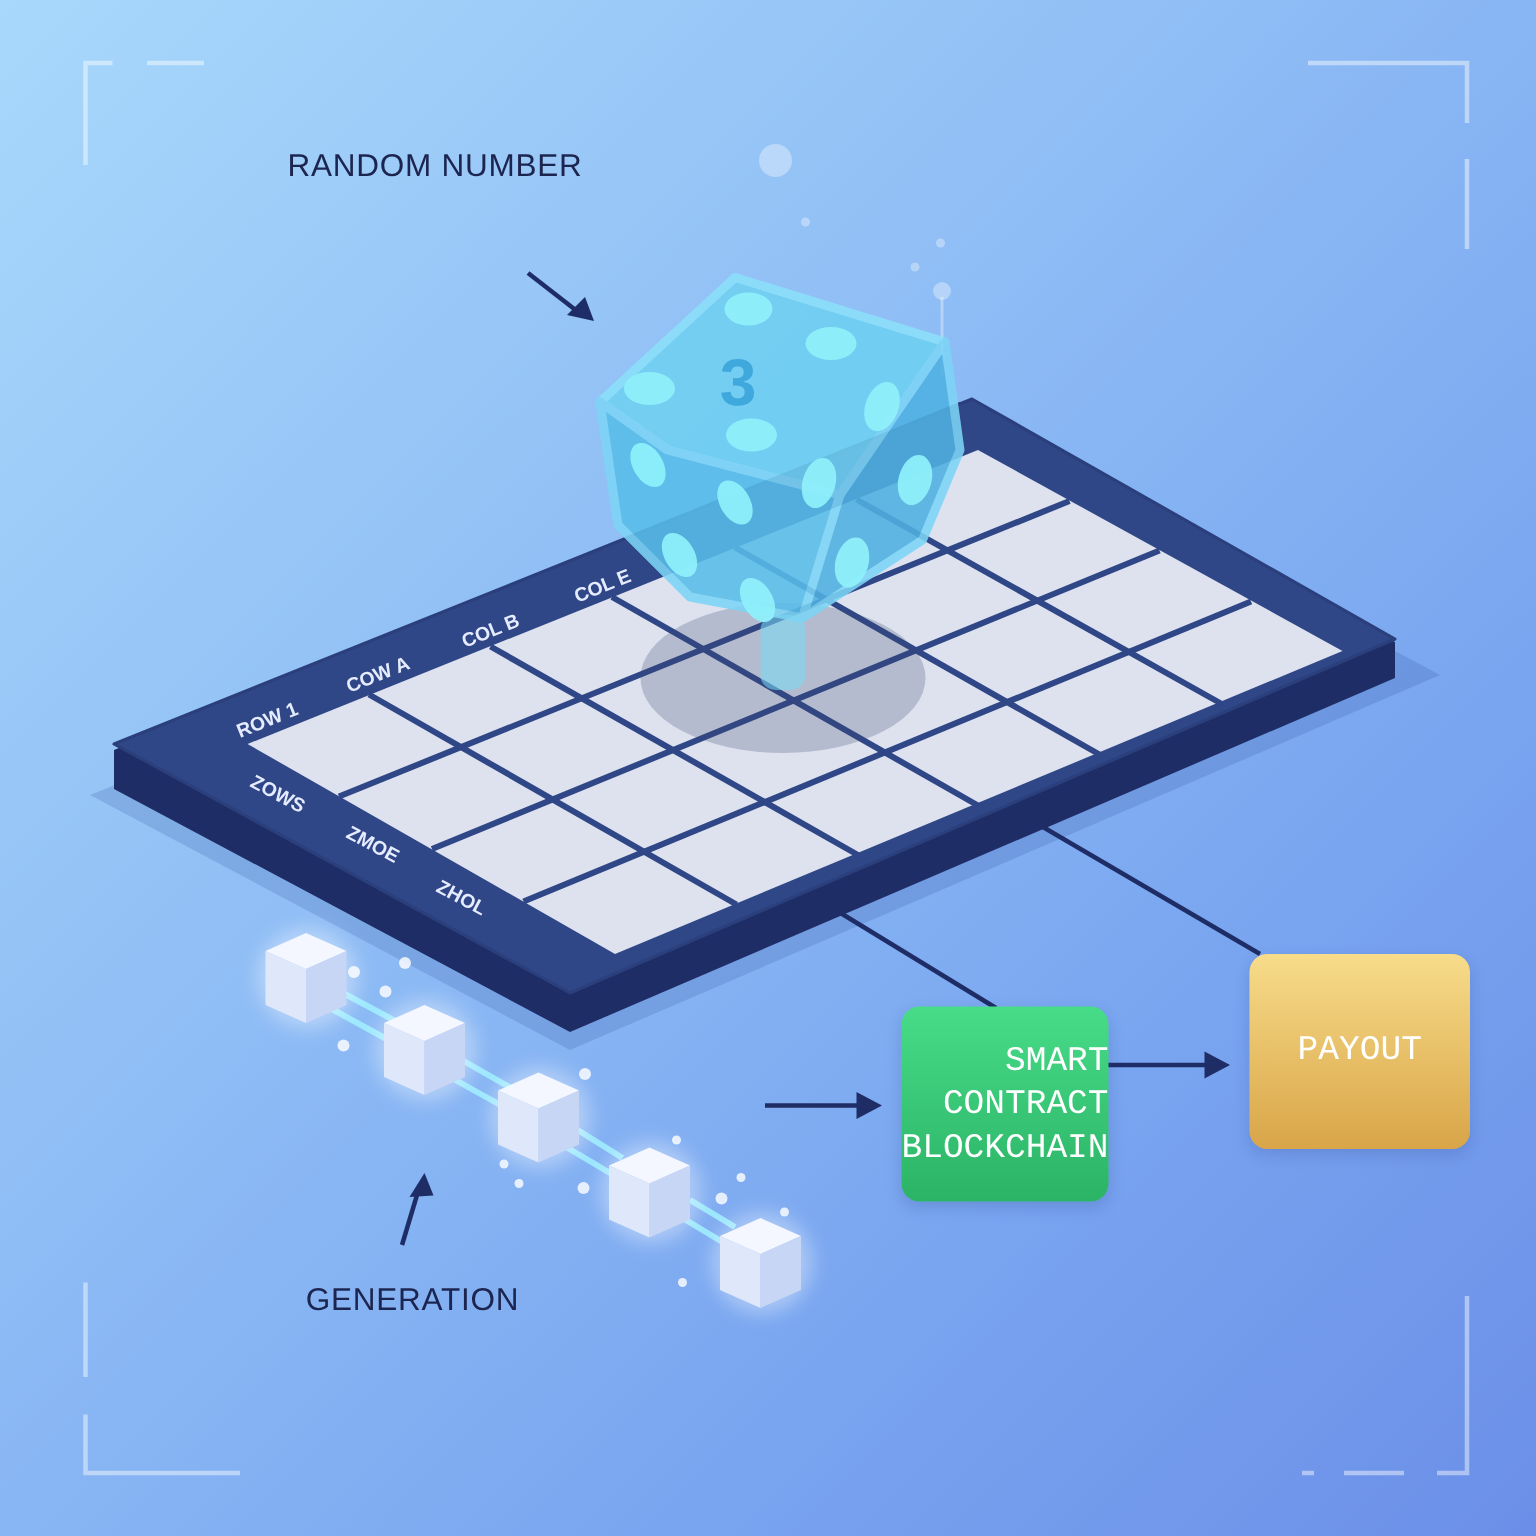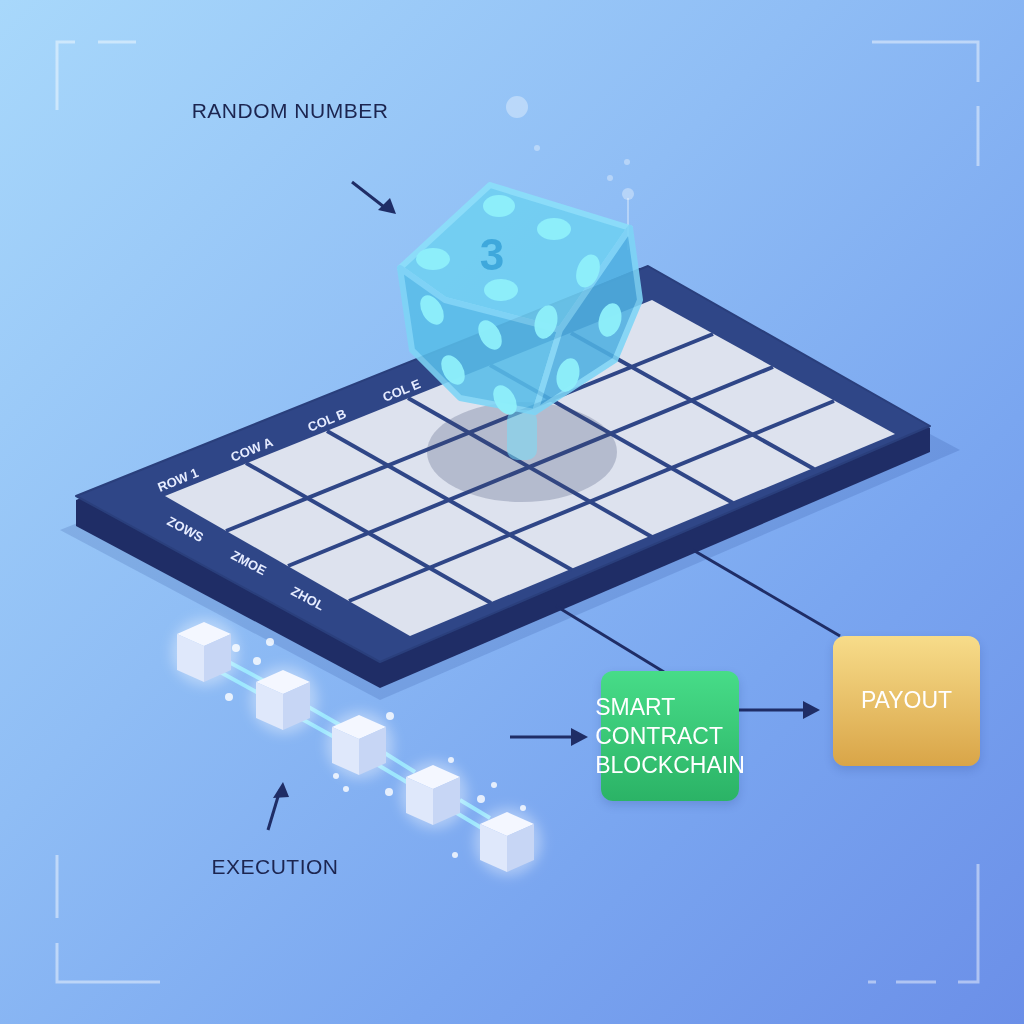--- a/index.html
+++ b/index.html
@@ -7,23 +7,23 @@
     width:1024px; height:1024px; overflow:hidden; position:relative;
     background: linear-gradient(135deg, #a8d8fb 0%, #8fbdf5 40%, #7aa6f0 70%, #6b8fe8 100%);
     font-family: "Liberation Sans", "DejaVu Sans", sans-serif;
   }
   .layer { position:absolute; left:0; top:0; width:1024px; height:1024px; }
   .label {
     position:absolute; color:#1c2550; font-size:21px; text-align:center;
     line-height:34px; letter-spacing:0.5px;
   }
   .box {
-    position:absolute; border-radius:12px; color:#fff; text-align:left;
+    position:absolute; border-radius:12px; color:#fff; text-align:right;
     display:flex; align-items:center; justify-content:center;
-    font-size:23px; line-height:29px; box-shadow:0 4px 10px rgba(30,50,120,0.18);
+    font-size:23px; line-height:29px; box-shadow:0 4px 10px rgba(30,50,120,0.18);font-family:Liberation Mono, monospace;
   }
   .box-green { background: linear-gradient(180deg, #47dc88 0%, #2bb366 100%); }
   .box-gold  { background: linear-gradient(180deg, #f7dc8a 0%, #d9a548 100%); }
   .gridlabel { font-size:13px; fill:#e6ecff; font-family:"Liberation Sans", sans-serif; font-weight:bold; }
 </style>
 </head>
 <body>
 
 <svg class="layer" viewBox="0 0 1024 1024">
   <g stroke="rgba(255,255,255,0.45)" stroke-width="3" fill="none">
@@ -195,21 +195,21 @@
     <ellipse cx="568" cy="375" rx="11" ry="17" transform="rotate(15 568 375)"></ellipse>
   </g>
   <text x="492" y="270" text-anchor="middle" font-size="44" font-weight="bold" fill="#3fa8dc" font-family="Liberation Sans, sans-serif">3</text>
 </svg>
 
 <div class="label" style="left:140px; top:94px; width:300px;">
   <div>RANDOM NUMBER</div>
 </div>
 
 <div class="label" style="left:140px; top:850px; width:270px;">
-  <div>EXECUTION</div>
+  <div>GENERATION</div>
 </div>
 
 <div class="box box-green" style="left:601px; top:671px; width:138px; height:130px;">
   <div>
     <div>SMART</div>
     <div>CONTRACT</div>
     <div>BLOCKCHAIN</div>
   </div>
 </div>
 

